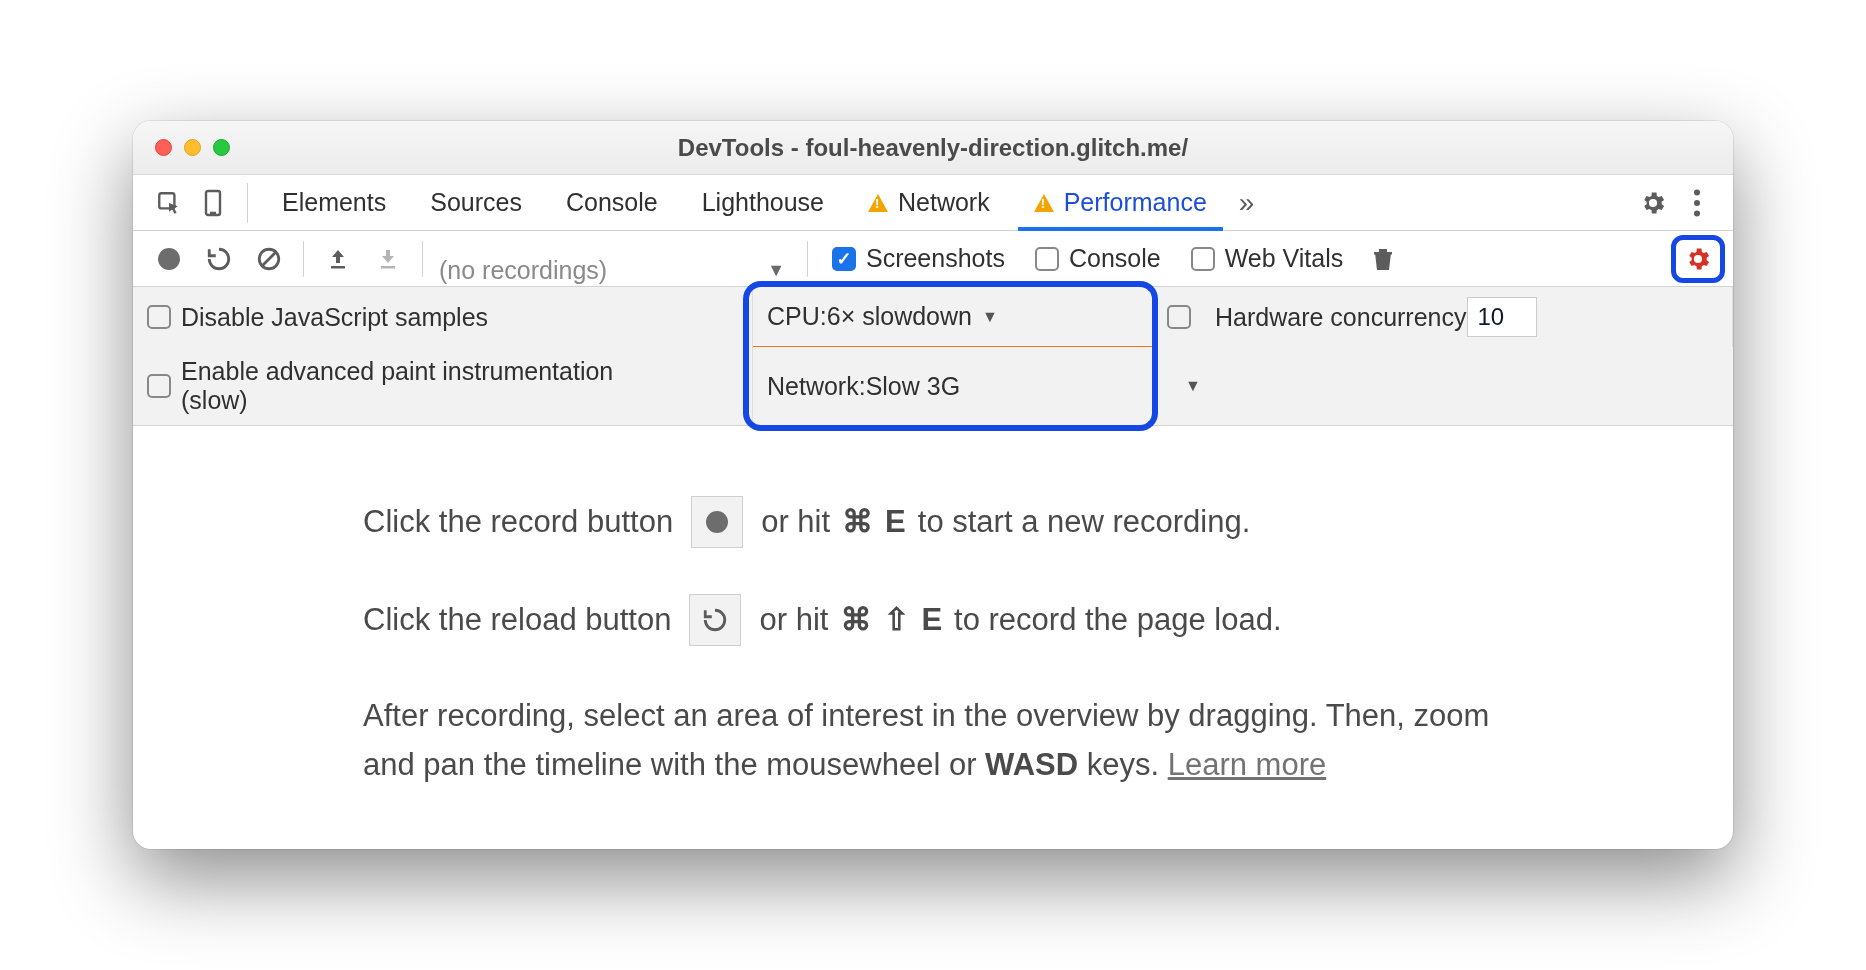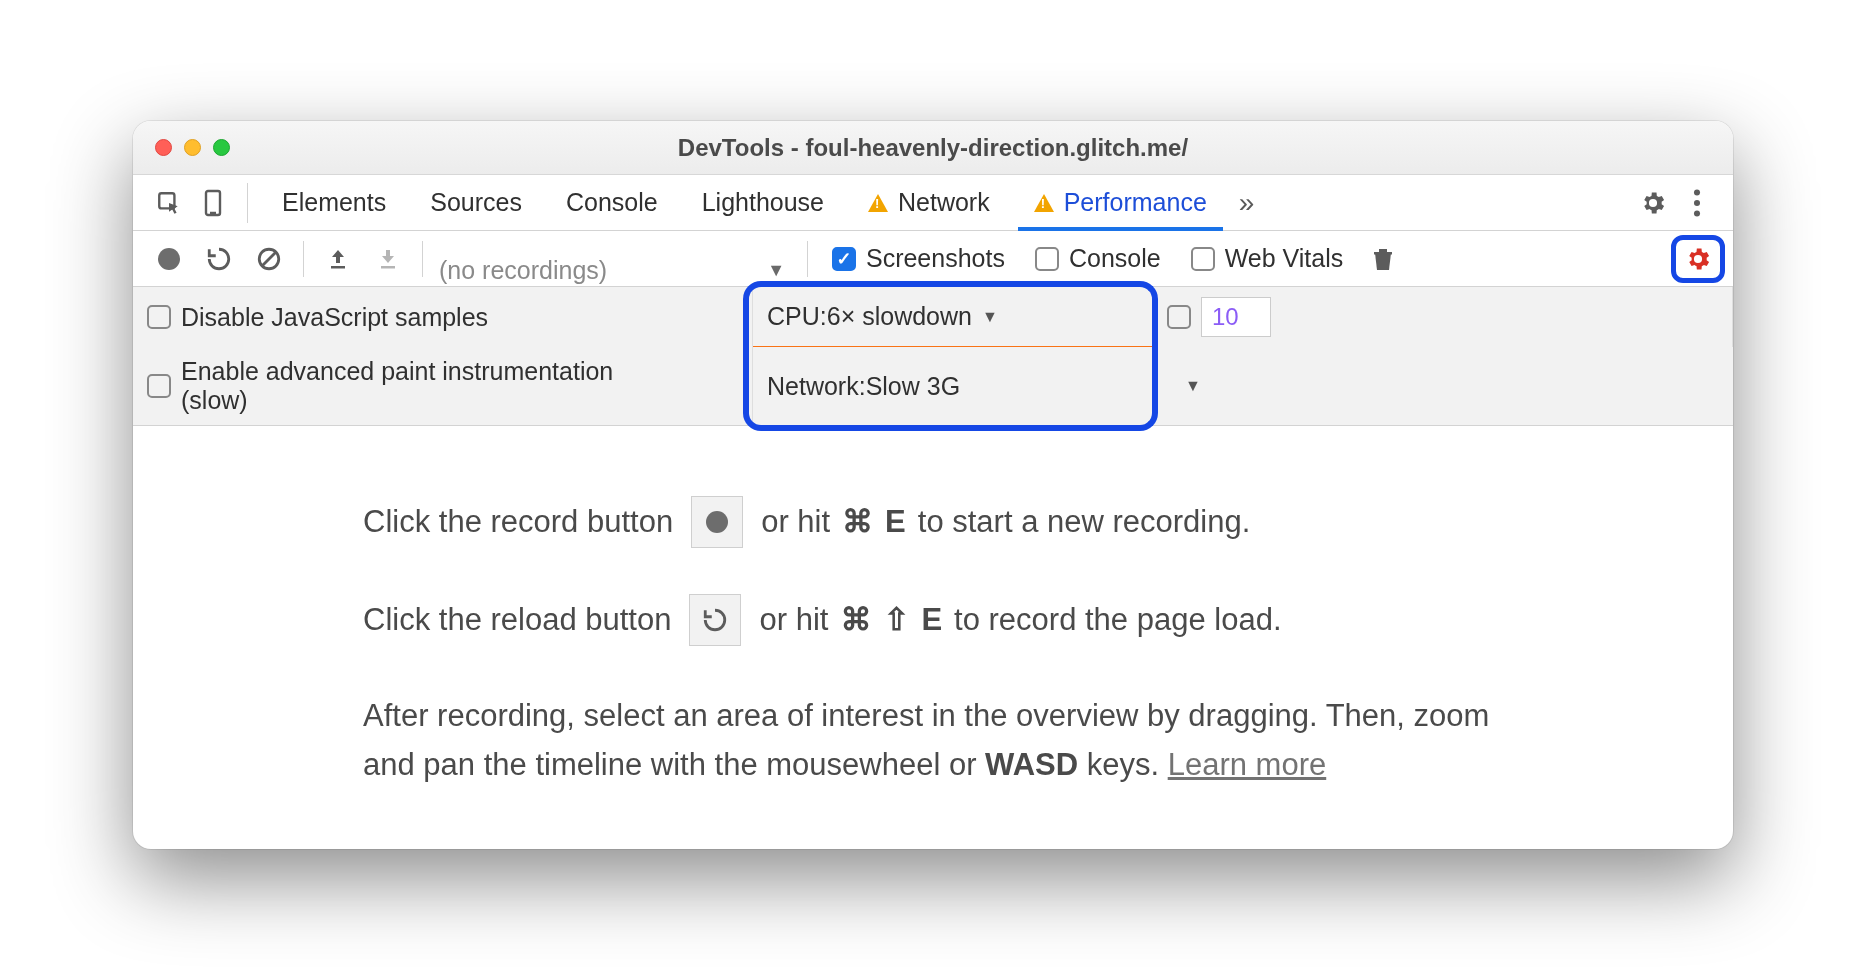--- a/index.html
+++ b/index.html
@@ -95,21 +95,21 @@
   .throttle-box .hl{
     position:absolute; inset:-6px -6px -6px -10px;
     border:6px solid #1547e5; border-radius:18px; pointer-events:none;
   }
   .sel{
     display:flex;align-items:center;gap:10px;color:#303030;
   }
   .sel .caret{font-size:16px;color:#555;}
   .hc-input{
     width:70px;height:40px;background:#fff;border:1px solid #ccc;
-    display:flex;align-items:center;padding:0 10px;color:#8b5cf6;font-size:24px;
+    display:flex;align-items:center;padding:0 10px;color:#0f172a;font-size:24px;
   }
   
   .hints{
     padding:70px 230px 60px 230px;
     font-size:31px; color:#4a4a4a; line-height:1.55;
   }
   .hints p{margin:0 0 46px 0; display:flex; flex-wrap:wrap; align-items:center; gap:12px;}
   .hints p.last{margin-bottom:0;}
   .mini-btn{
     width:52px;height:52px;background:#f2f2f2;border:1px solid #cfcfcf;
@@ -256,20 +256,21 @@
       <div class="hl" style="border-bottom-left-radius:0;border-bottom-right-radius:0;border-bottom:none;bottom:-1px;"></div>
       <span>CPU:</span>
       <div class="sel">
         <span>6× slowdown</span>
         <span class="caret">▼</span>
       </div>
     </div>
     <div class="cell">
       <div style="display:flex;align-items:center;gap:14px;">
         <span class="chk"></span>
+        <span>Hardware concurrency</span>
       </div>
       <div class="hc-input">
         <span>10</span>
       </div>
     </div>
 
     <div class="cell">
       <span class="chk"></span>
       <span>
         <span>Enable advanced paint instrumentation</span><br>

